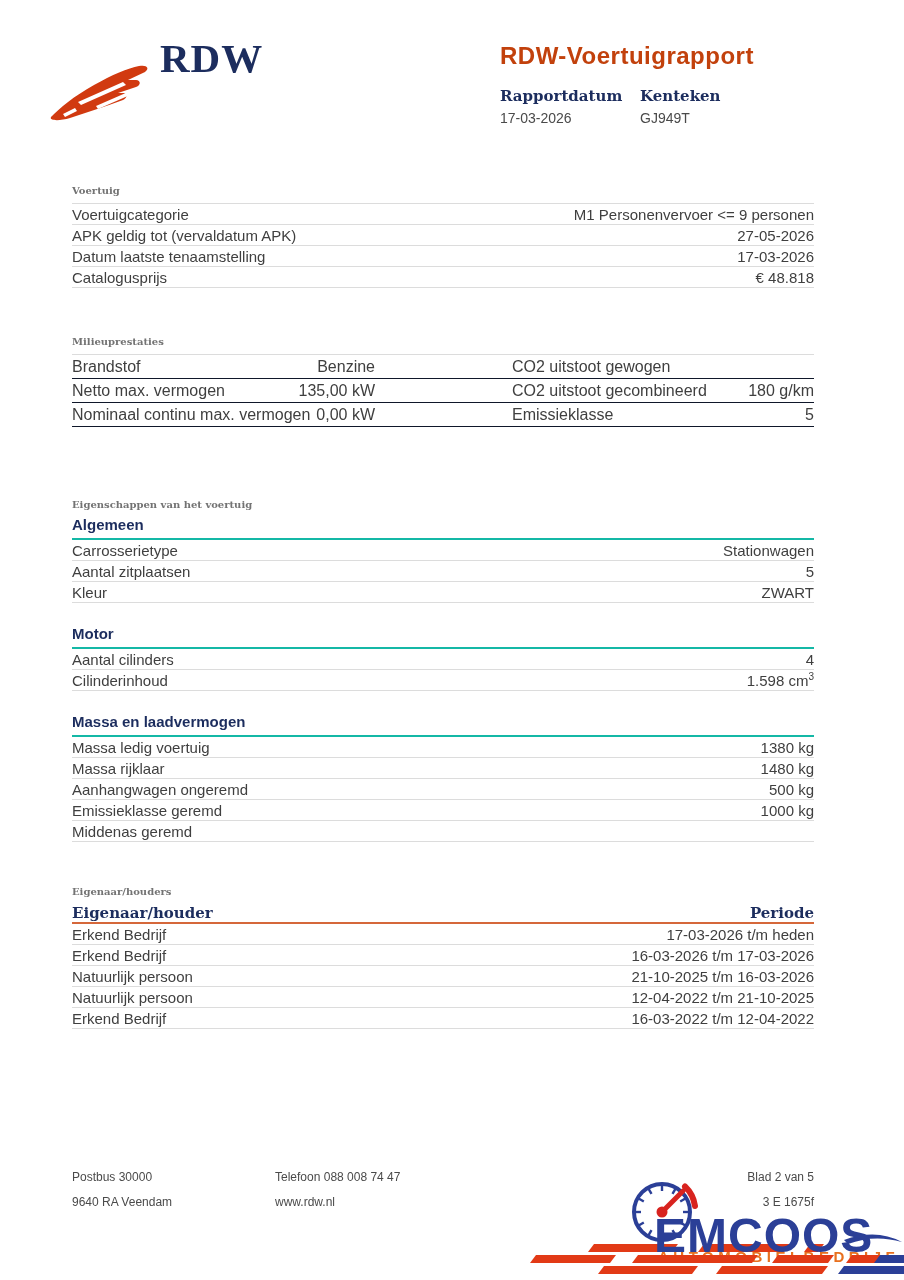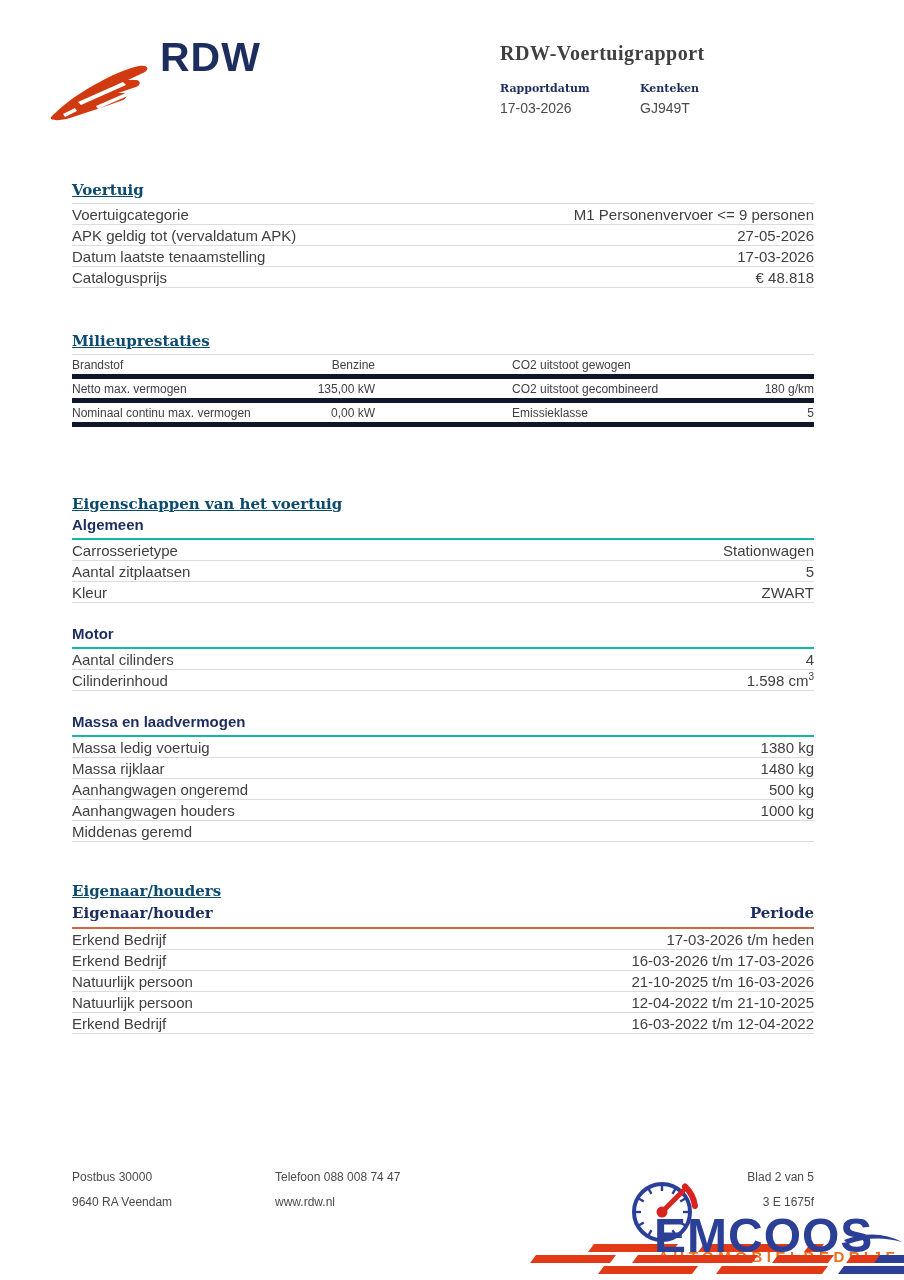--- a/index.html
+++ b/index.html
@@ -6,79 +6,79 @@
   html,body { width:904px; height:1280px; background:#ffffff; }
   body { font-family:"Liberation Sans", sans-serif; position:relative; overflow:hidden; }
 
   .page { position:absolute; inset:0; background:#fff; }
 
   
   .logo { position:absolute; left:48px; top:40px; width:210px; height:86px; }
   .logo svg { position:absolute; left:0; top:14px; }
   .logo-text {
     position:absolute; left:112px; top:-6px;
-    font-family:Liberation Sans, sans-serif; font-weight:bold;
+    font-family:Liberation Serif, serif; font-weight:bold;
     font-size:41px; color:#1c2d5e; letter-spacing:1px;
   }
   .header-right { position:absolute; left:500px; top:42px; width:320px; }
   .doc-title {
-    font-family:Liberation Serif, serif; font-weight:bold;
-    font-size:20px; color:#404040; letter-spacing:0.5px; white-space:nowrap;
+    font-family:Liberation Sans, sans-serif; font-weight:bold;
+    font-size:24px; color:#c2410c; letter-spacing:0.5px; white-space:nowrap;
   }
   .meta { display:flex; margin-top:17px; }
   .meta-col { width:140px; }
   .meta-label {
     font-family:"DejaVu Serif", serif; font-weight:bold;
-    font-size:11px; color:#1c2d5e;
+    font-size:15px; color:#1c2d5e;
   }
   .meta-value { font-size:14px; color:#4a4a4a; margin-top:5px; }
 
   
   .content { position:absolute; left:72px; top:181px; width:742px; }
 
   h2.section-title {
     font-family:"DejaVu Serif", serif; font-weight:bold;
-    font-size:15px; color:#0c4a6e; line-height:19px;text-decoration:underline;
+    font-size:10px; color:#737373; line-height:19px;
   }
   h2.ruled { border-bottom:1px solid #dcdcdc; padding-bottom:3px; }
 
   h3.subsection-title {
     font-size:15px; font-weight:bold; color:#1c2d5e; line-height:15px;
     border-bottom:2px solid #14b8a6; padding-bottom:6px;
   }
 
   .row {
     display:flex; justify-content:space-between; align-items:center;
     height:21px; border-bottom:1px solid #dcdcdc;
     font-size:15px; color:#3f3f3f;
   }
   .row .cell-label { white-space:nowrap; }
   .row .cell-value { white-space:nowrap; text-align:right; }
   sup.unit-sup { font-size:10px; }
 
   
   .row2 {
     display:flex; align-items:center; height:24px;
-    border-bottom:5px solid #0f172a; font-size:12px; color:#3f3f3f;
+    border-bottom:1px solid #0f172a; font-size:16px; color:#3f3f3f;
   }
   .m-left { width:303px; display:flex; justify-content:space-between; }
   .m-right { width:302px; margin-left:137px; display:flex; justify-content:space-between; }
 
   #sec-milieu { margin-top:44px; }
   #sec-eigenschappen { margin-top:68px; }
   #sec-eigenschappen h2 { margin-bottom:3px; }
   .h3-gap { margin-top:23px; }
   #sec-eigenaar { margin-top:40px; }
   #sec-eigenaar h2 { margin-bottom:3px; }
 
   .owner-header {
     display:flex; justify-content:space-between; align-items:flex-end;
     font-family:"DejaVu Serif", serif; font-weight:bold;
     font-size:15px; color:#1c2d5e;
-    border-bottom:2px solid #d5673a; padding-bottom:5px;
+    border-bottom:2px solid #d5673a; 
   }
 
   
   .footer { position:absolute; left:72px; top:1170px; width:742px;
             font-size:12px; color:#4a4a4a; }
   .footer-col { position:absolute; top:0; }
   .footer-col .f-line + .f-line { margin-top:11px; }
   .fc1 { left:0; }
   .fc2 { left:203px; }
   .fc3 { right:0; text-align:right; }
@@ -206,21 +206,21 @@
       <div class="row">
         <span class="cell-label">Massa rijklaar</span>
         <span class="cell-value">1480 kg</span>
       </div>
 
       <div class="row">
         <span class="cell-label">Aanhangwagen ongeremd</span>
         <span class="cell-value">500 kg</span>
       </div>
       <div class="row">
-        <span class="cell-label">Aanhangwagen houders</span>
+        <span class="cell-label">Emissieklasse geremd</span>
         <span class="cell-value">1000 kg</span>
       </div>
       <div class="row">
         <span class="cell-label">Middenas geremd</span>
         <span class="cell-value"></span>
       </div>
     </section>
 
     <section id="sec-eigenaar">
       <h2 class="section-title">Eigenaar/houders</h2>

